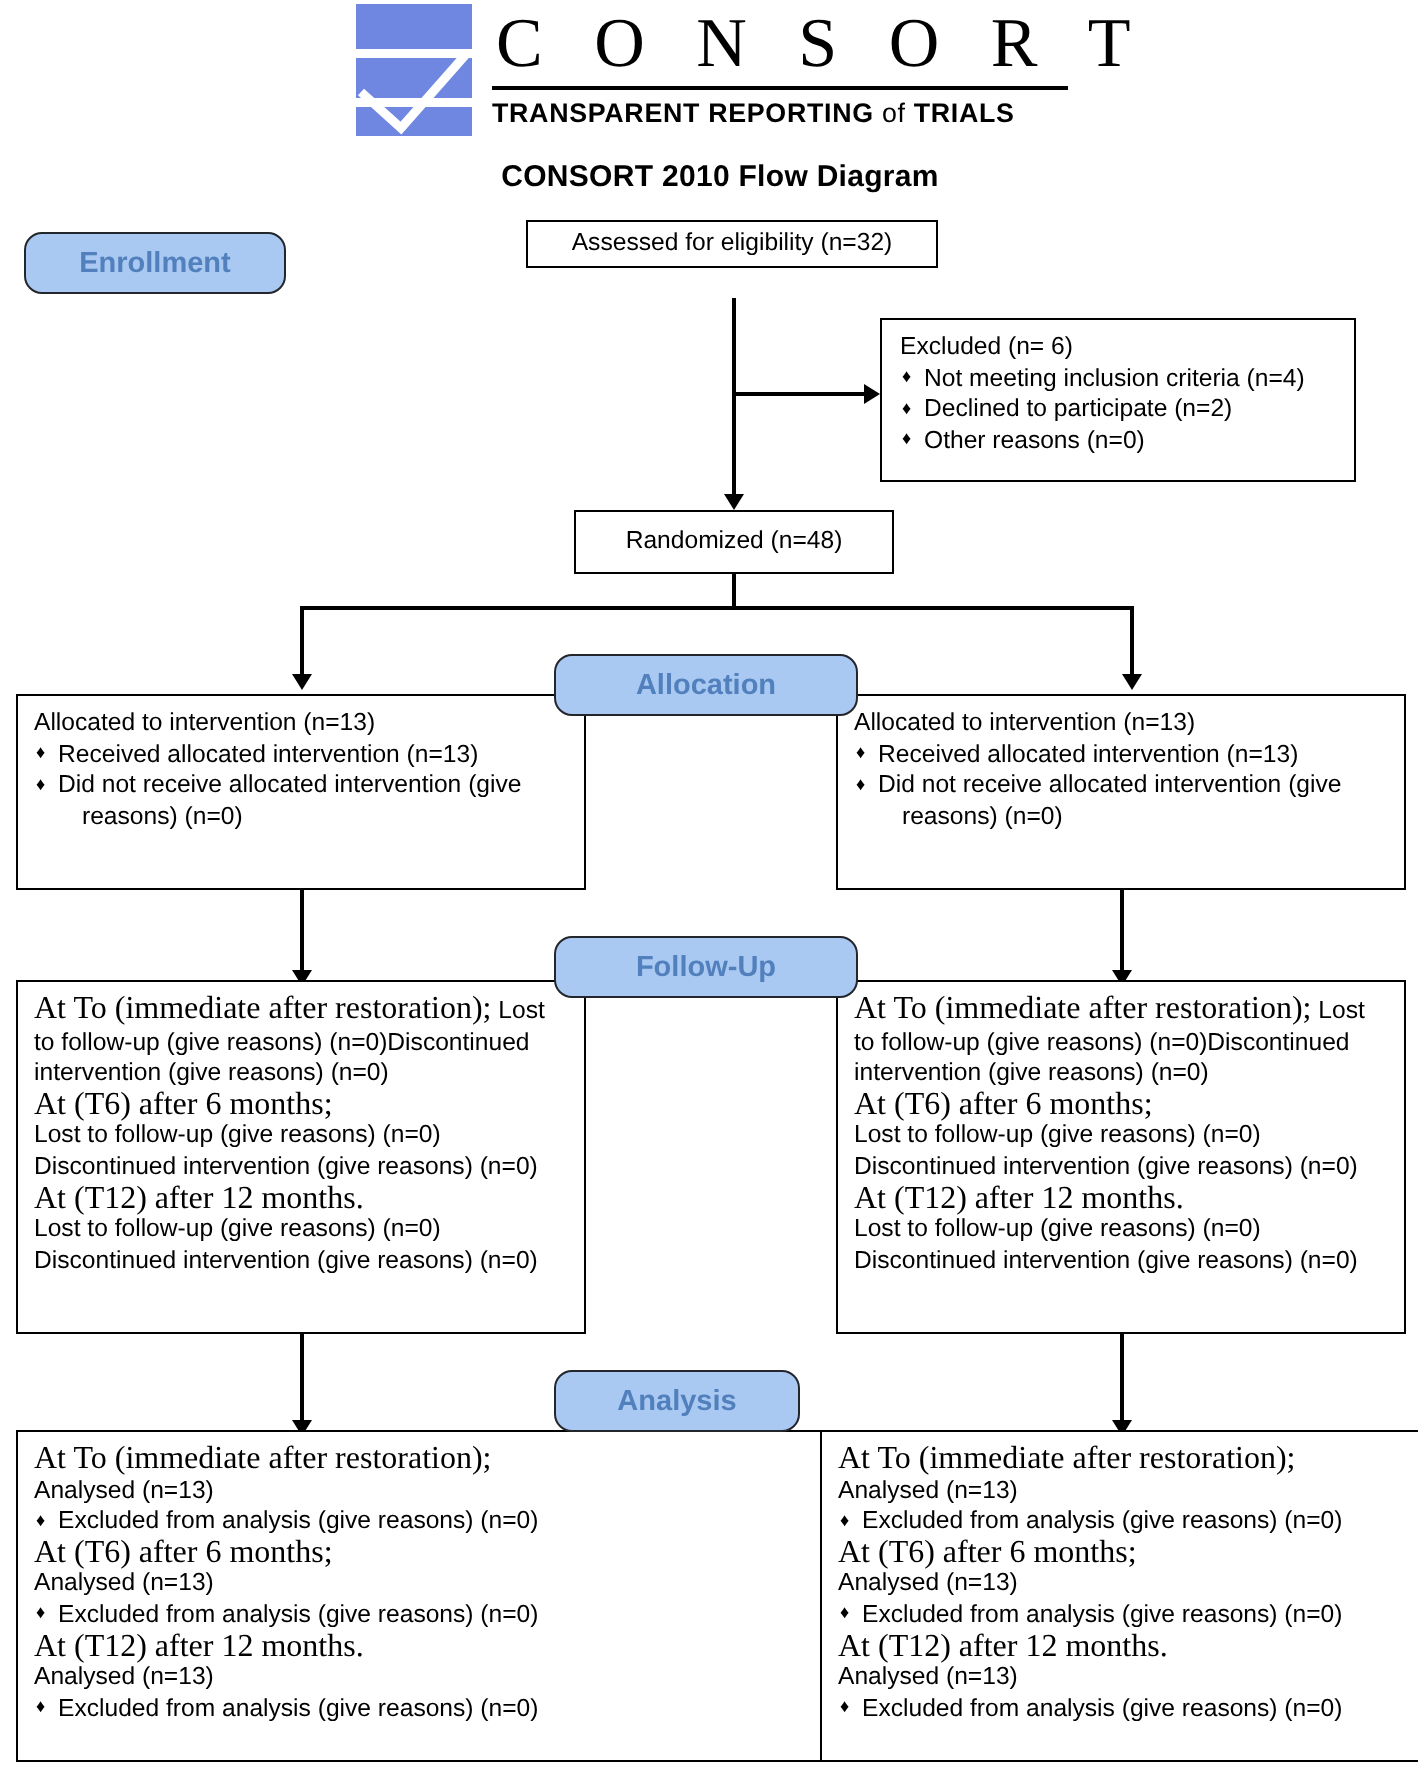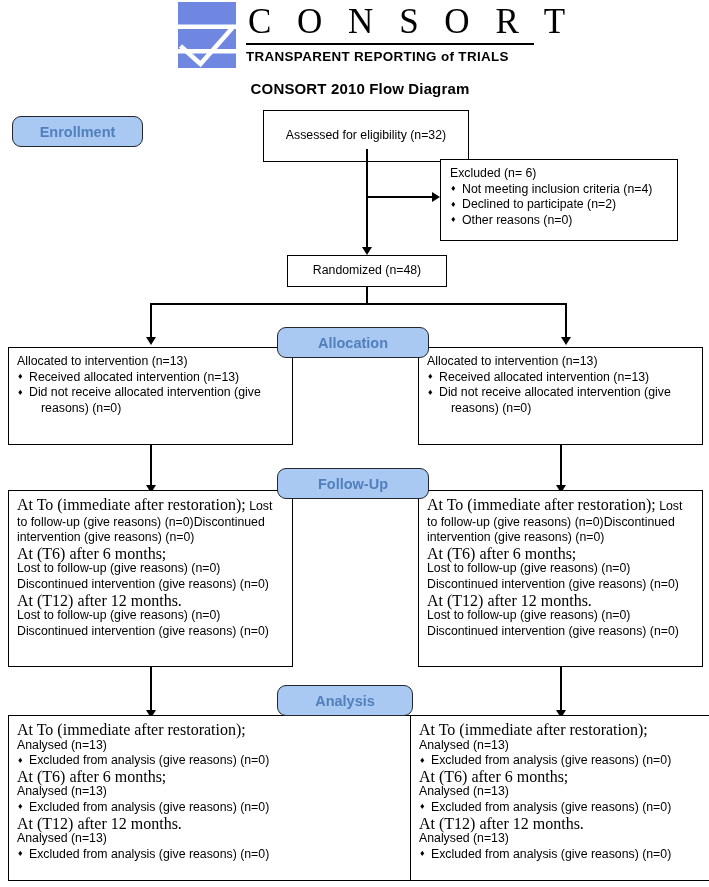--- a/index.html
+++ b/index.html
@@ -33,21 +33,21 @@
   }
   .consort-sub{
     font-family:"Liberation Sans", sans-serif;
     font-weight:bold;
     font-size:13.4px;
     letter-spacing:0.35px;
     color:#000;
     margin-top:4px;
     white-space:nowrap;
   }
-  .consort-sub .of{font-weight:bold;text-transform:none;}
+  .consort-sub .of{font-weight:normal;text-transform:none;}
 
   .page-title{
     position:absolute;left:0;top:80px;width:709px;
     text-align:center;
     font-size:15px;
     font-weight:bold;
     color:#000;
     letter-spacing:.15px;
     margin-left:43px;
   }
@@ -149,25 +149,25 @@
 
   <div class="badge" style="left:12px;top:116px;width:131px;height:31px;">
     <span>Enrollment</span>
   </div>
   <div class="badge" style="left:277px;top:327px;width:152px;height:31px;">
     <span>Allocation</span>
   </div>
   <div class="badge" style="left:277px;top:468px;width:152px;height:31px;">
     <span>Follow-Up</span>
   </div>
-  <div class="badge" style="left:277px;top:685px;width:136px;height:31px;">
+  <div class="badge" style="left:277px;top:685px;width:123px;height:31px;">
     <span>Analysis</span>
   </div>
 
-  <div class="box center" style="left:263px;top:110px;width:206px;height:52px;">
+  <div class="box center" style="left:263px;top:110px;width:206px;height:24px;">
     <span>Assessed for eligibility (n=32)</span>
   </div>
 
   <div class="box" style="left:440px;top:159px;width:238px;height:82px;padding:6px 9px;">
     <div>Excluded  (n= 6)</div>
     <div class="li">Not meeting inclusion criteria (n=4)</div>
     <div class="li">Declined to participate (n=2)</div>
     <div class="li">Other reasons (n=0)</div>
   </div>
 

